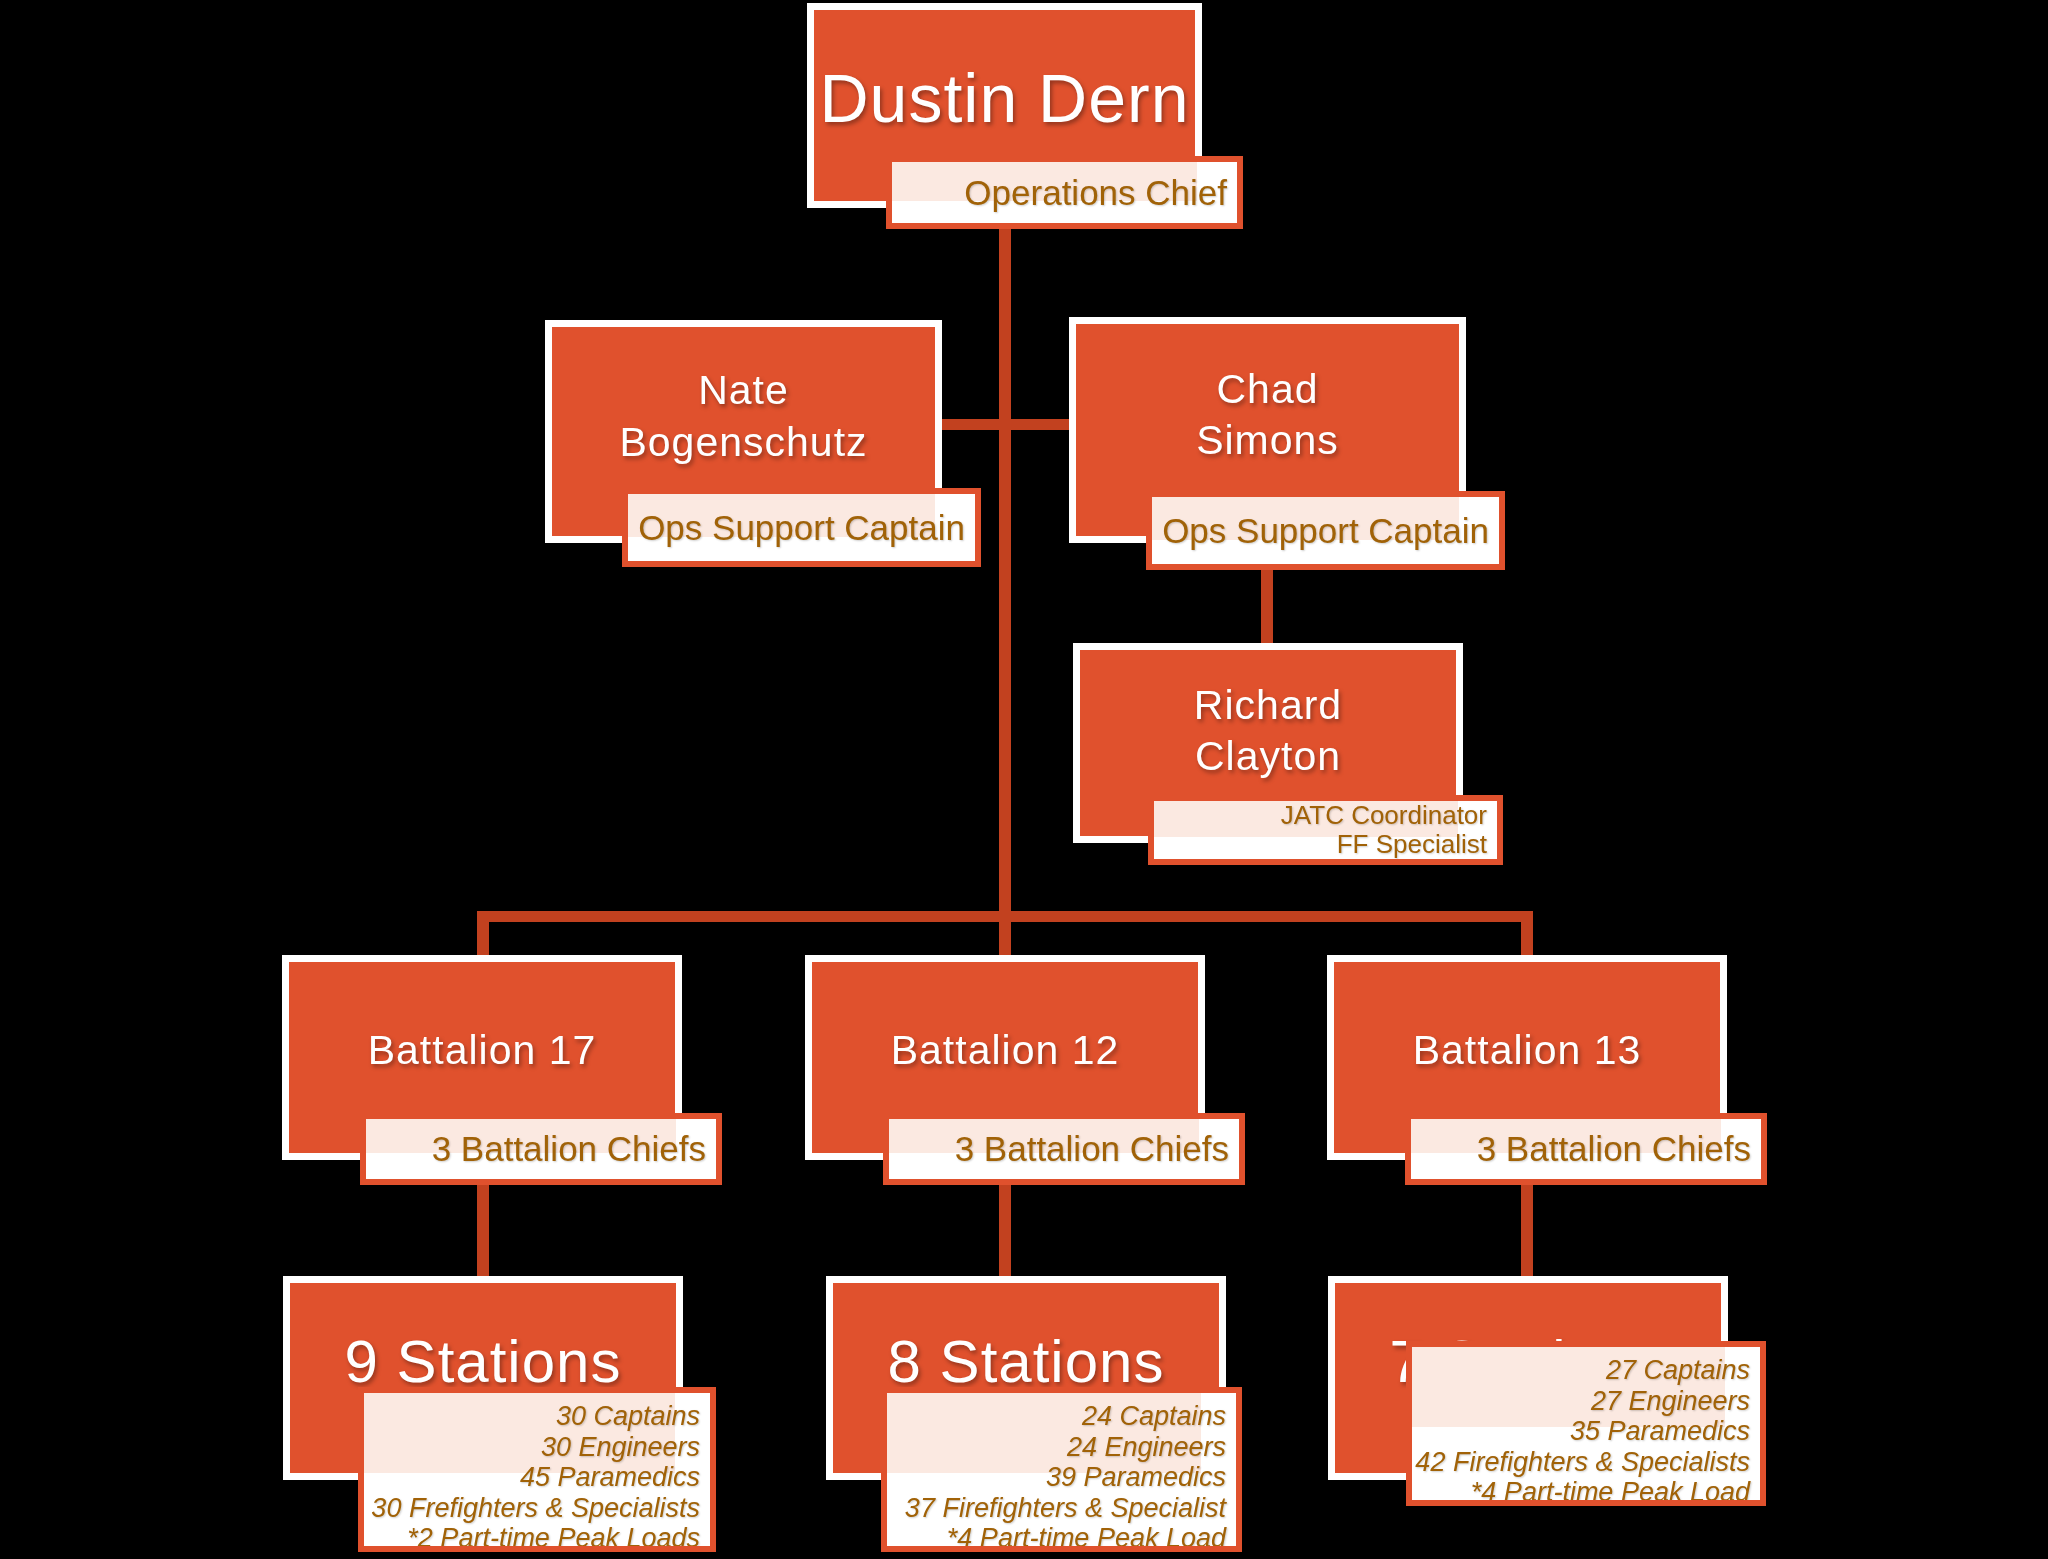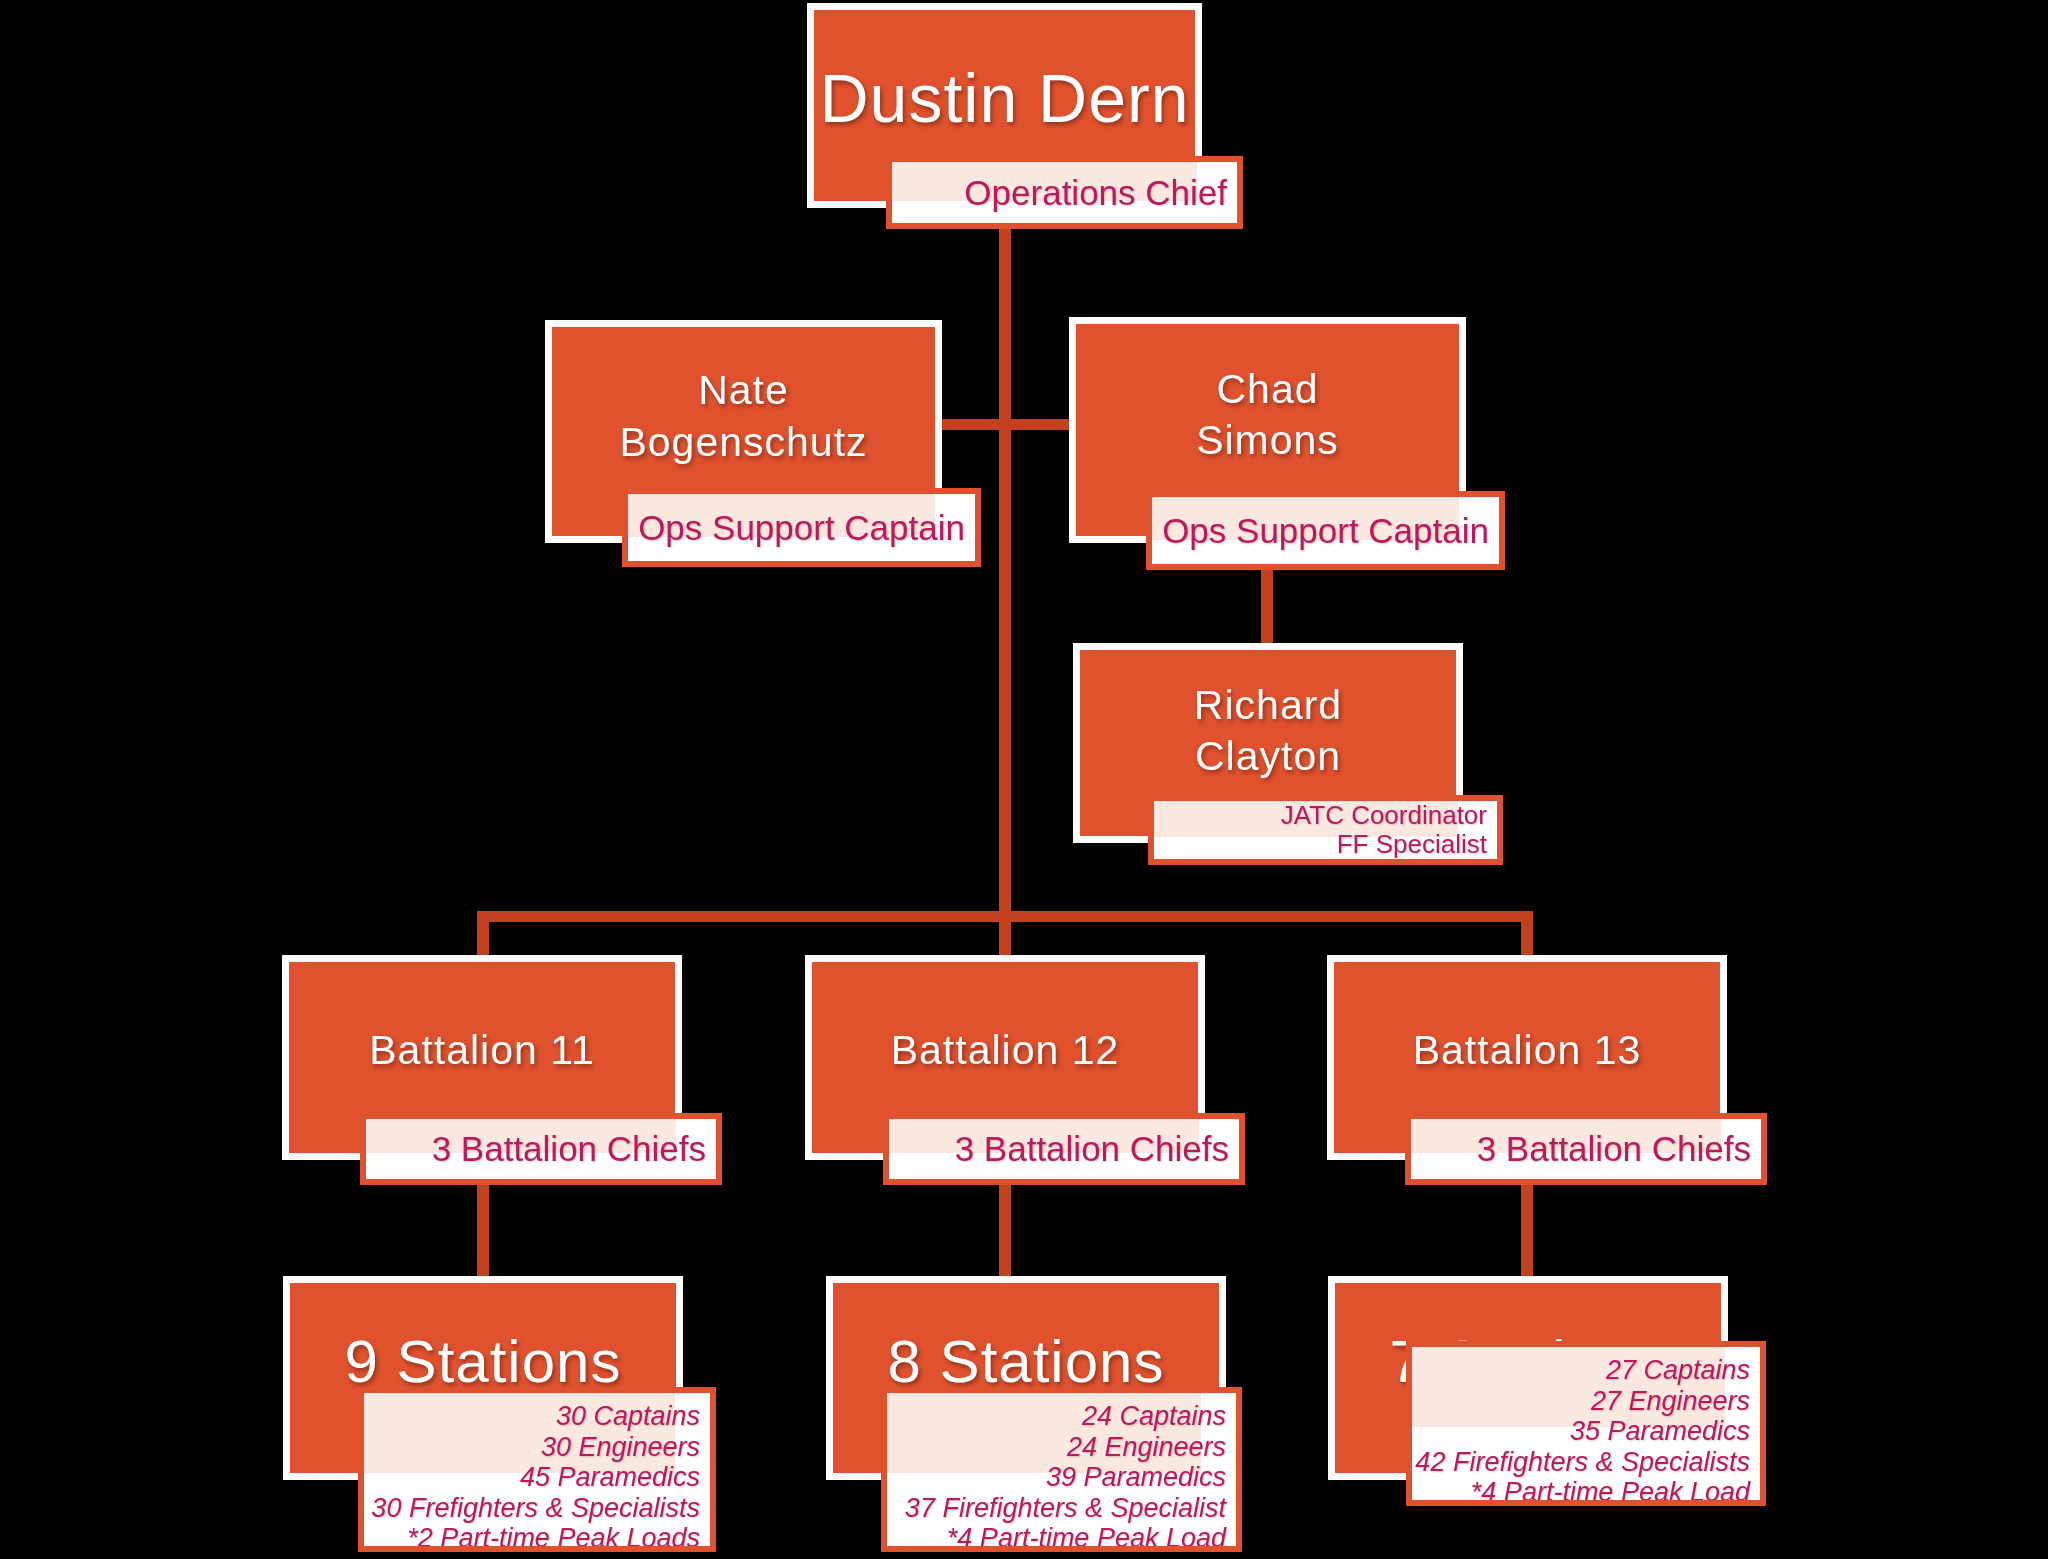--- a/index.html
+++ b/index.html
@@ -58,21 +58,21 @@
     position: absolute;
     left: 0;
     top: 0;
     width: var(--pw);
     height: var(--ph);
     background: #fbe9e1;
   }
   .label .title, .label .title-lines {
     position: relative;
     z-index: 1;
-    color: #be185d;
+    color: #a16207;
     font-size: 35px;
     text-shadow: 1px 1px 2px rgba(0,0,0,0.2);
     text-align: right;
     white-space: nowrap;
   }
   .label .title-lines div {
     text-align: right;
   }
   .label.small-two .title-lines div {
     font-size: 26px;
@@ -131,21 +131,21 @@
 Clayton</span>
   </div>
   <div class="label small-two" style="left:1148px; top:795px; width:355px; height:70px; --ph:62%;">
     <span class="title-lines">
       <div>JATC Coordinator</div>
       <div>FF Specialist</div>
     </span>
   </div>
 
   <div class="box" style="left:282px; top:955px; width:400px; height:205px; padding-bottom:14px;">
-    <span class="name">Battalion 11</span>
+    <span class="name">Battalion 17</span>
   </div>
   <div class="label" style="left:360px; top:1113px; width:362px; height:72px; --ph:57%;">
     <span class="title">3 Battalion Chiefs</span>
   </div>
 
   <div class="box" style="left:805px; top:955px; width:400px; height:205px; padding-bottom:14px;">
     <span class="name">Battalion 12</span>
   </div>
   <div class="label" style="left:883px; top:1113px; width:362px; height:72px; --ph:57%;">
     <span class="title">3 Battalion Chiefs</span>

